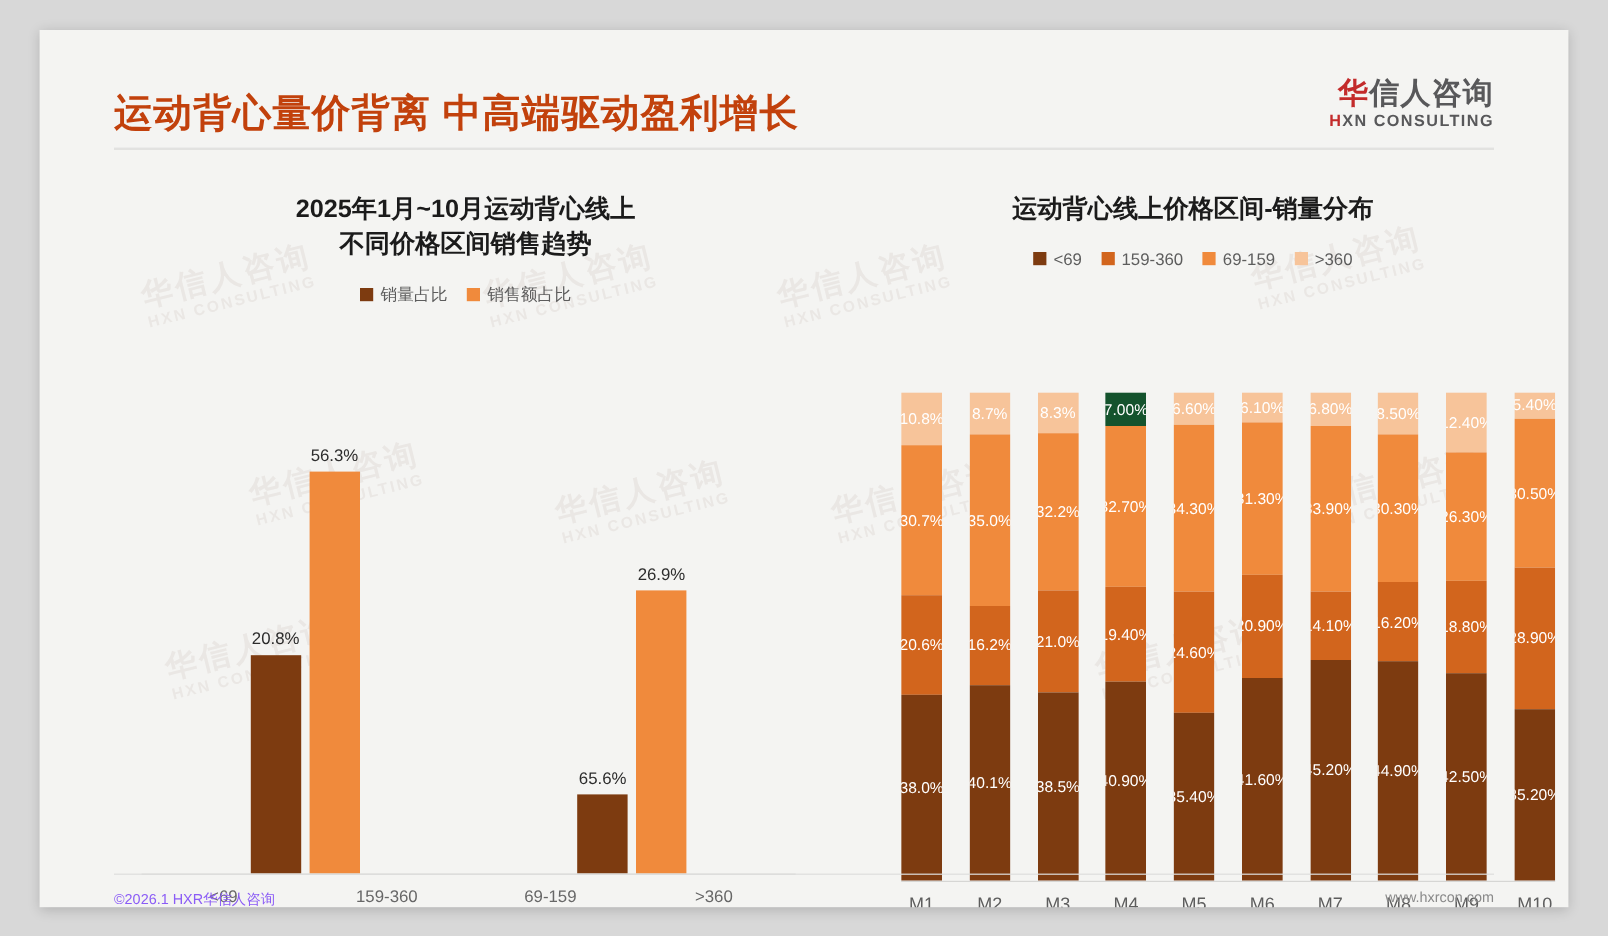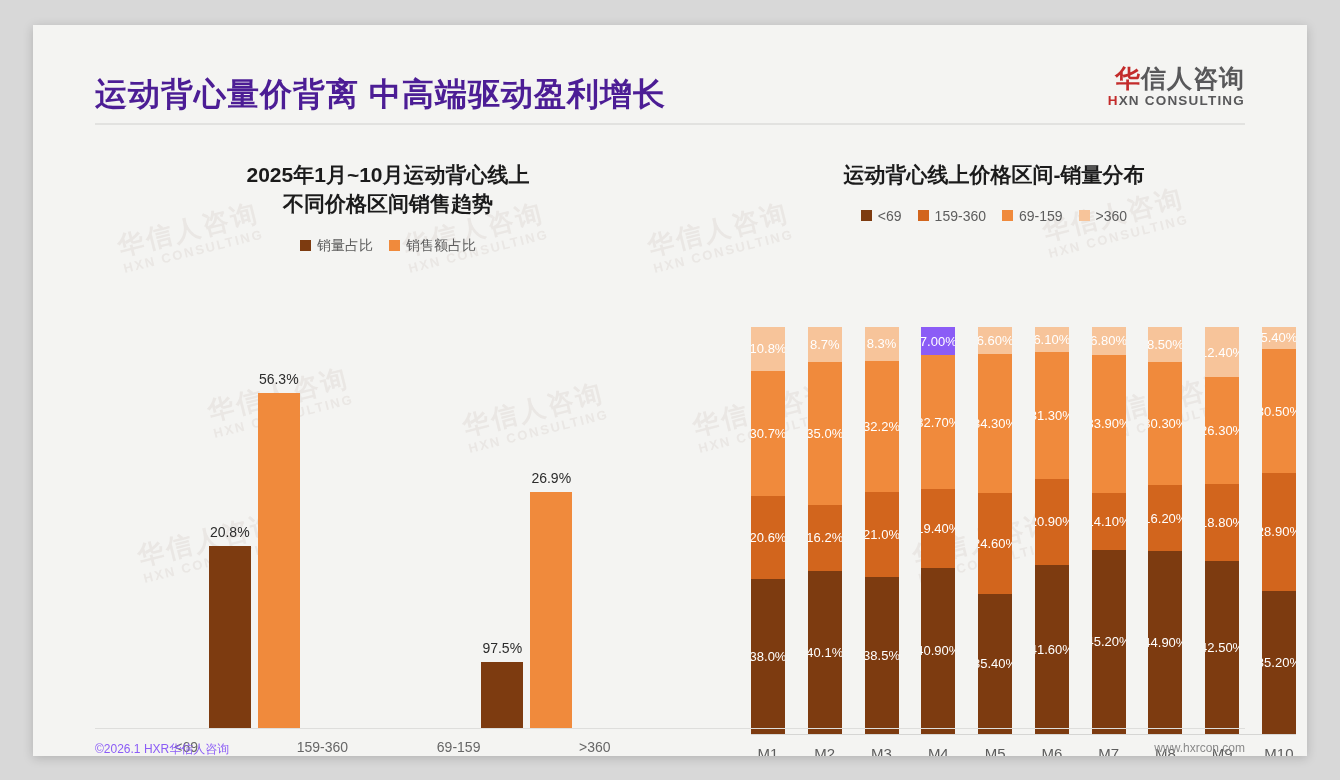--- a/index.html
+++ b/index.html
@@ -27,21 +27,21 @@
   }
 
   
   .hdr-title {
     position: absolute;
     left: 62px;
     top: 48px;
     font-size: 32px;
     font-weight: bold;
     letter-spacing: 1px;
-    color: #4c1d95;
+    color: #c2410c;
     white-space: nowrap;
   }
   .hdr-rule {
     position: absolute;
     left: 62px;
     top: 98px;
     width: 1150px;
     height: 2px;
     background: #e2e2e0;
   }
@@ -344,21 +344,21 @@
                 <div class="gp-bar-val">20.8%</div>
                 <div class="gp-bar" style="background: rgb(125, 59, 16); height: 182.473px;"></div>
               </div>
               <div class="gp-bar-wrap">
                 <div class="gp-bar-val">56.3%</div>
                 <div class="gp-bar" style="background: rgb(240, 138, 60); height: 335.118px;"></div>
               </div>
             </div>
             <div class="gp-group">
               <div class="gp-bar-wrap">
-                <div class="gp-bar-val">97.5%</div>
+                <div class="gp-bar-val">65.6%</div>
                 <div class="gp-bar" style="background: rgb(125, 59, 16); height: 65.7955px;"></div>
               </div>
               <div class="gp-bar-wrap">
                 <div class="gp-bar-val">26.9%</div>
                 <div class="gp-bar" style="background: rgb(240, 138, 60); height: 235.986px;"></div>
               </div>
             </div>
           </div>
         <div class="gp-baseline"></div>
         <div class="gp-xaxis" id="gp-xaxis">
@@ -438,21 +438,21 @@
                 <span class="sp-seg-label">32.2%</span>
               </div>
               <div class="sp-seg" style="background: rgb(210, 101, 29); height: 21%;">
                 <span class="sp-seg-label">21.0%</span>
               </div>
               <div class="sp-seg" style="background: rgb(125, 59, 16); height: 38.5%;">
                 <span class="sp-seg-label">38.5%</span>
               </div>
             </div>
             <div class="sp-bar" style="height: 407px;">
-              <div class="sp-seg" style="background: #8b5cf6; height: 7%;">
+              <div class="sp-seg" style="background: #14532d; height: 7%;">
                 <span class="sp-seg-label">7.00%</span>
               </div>
               <div class="sp-seg" style="background: rgb(240, 138, 60); height: 32.7%;">
                 <span class="sp-seg-label">32.70%</span>
               </div>
               <div class="sp-seg" style="background: rgb(210, 101, 29); height: 19.4%;">
                 <span class="sp-seg-label">19.40%</span>
               </div>
               <div class="sp-seg" style="background: rgb(125, 59, 16); height: 40.9%;">
                 <span class="sp-seg-label">40.90%</span>

